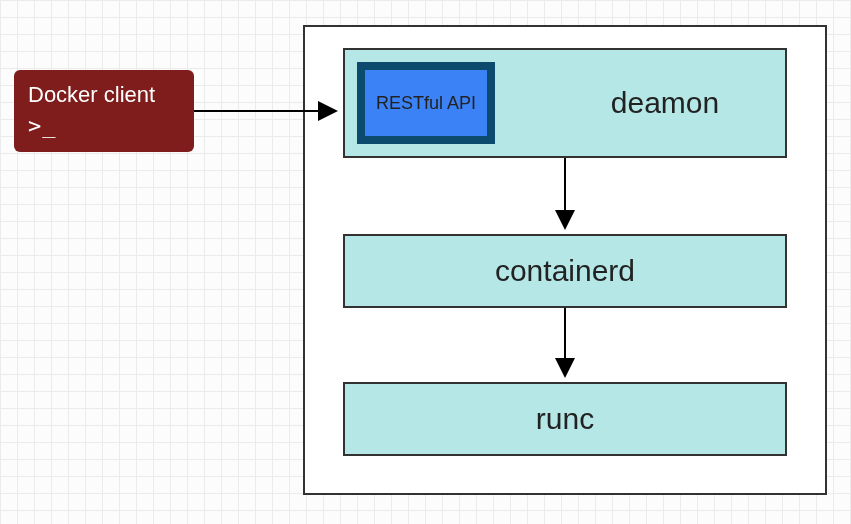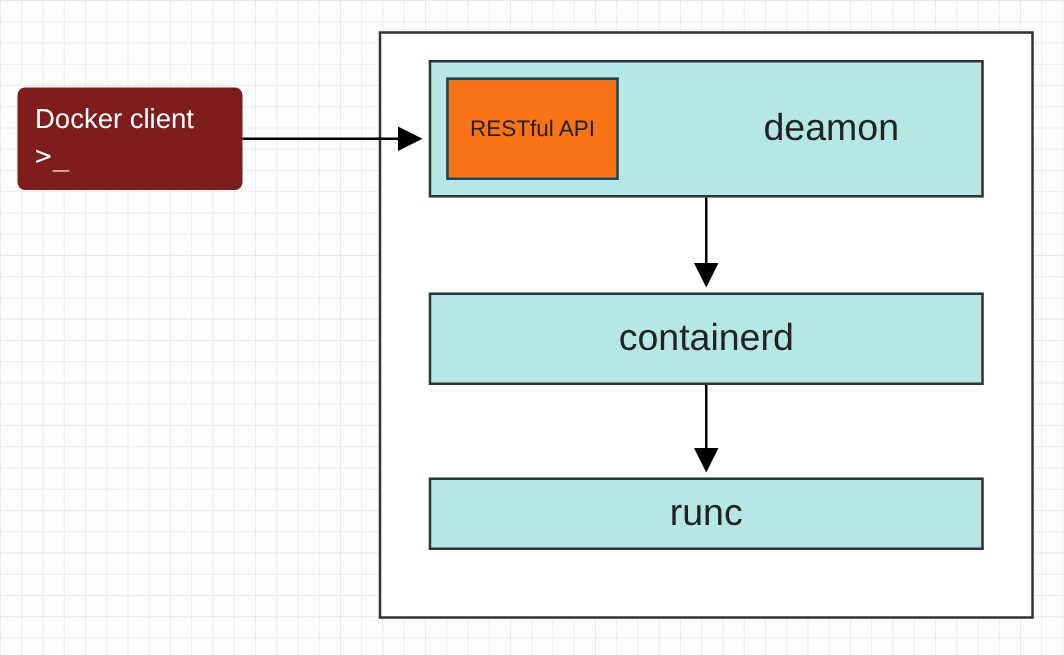--- a/index.html
+++ b/index.html
@@ -52,34 +52,34 @@
   }
   .daemon-label {
     position: absolute;
     left: 200px; right: 0; top: 0; bottom: 0;
     display: flex; align-items: center; justify-content: center;
   }
 
   .api-box {
     left: 357px; top: 62px;
     width: 138px; height: 82px;
-    background: #f97316;
-    border: 2px solid #0c4a6e;
+    background: #3b82f6;
+    border: 8px solid #0c4a6e;
     display: flex; align-items: center; justify-content: center;
     font-size: 18px;
     color: #222;
   }
 
   .containerd-box {
     left: 343px; top: 234px;
     width: 444px; height: 74px;
   }
   .runc-box {
     left: 343px; top: 382px;
-    width: 444px; height: 58px;
+    width: 444px; height: 74px;
   }
 
   svg.arrows { position:absolute; left:0; top:0; width:851px; height:524px; pointer-events:none; }
 </style>
 </head>
 <body>
 
 <div class="abs client-box">
   <div>Docker client</div>
   <div class="prompt">&gt;_</div>

